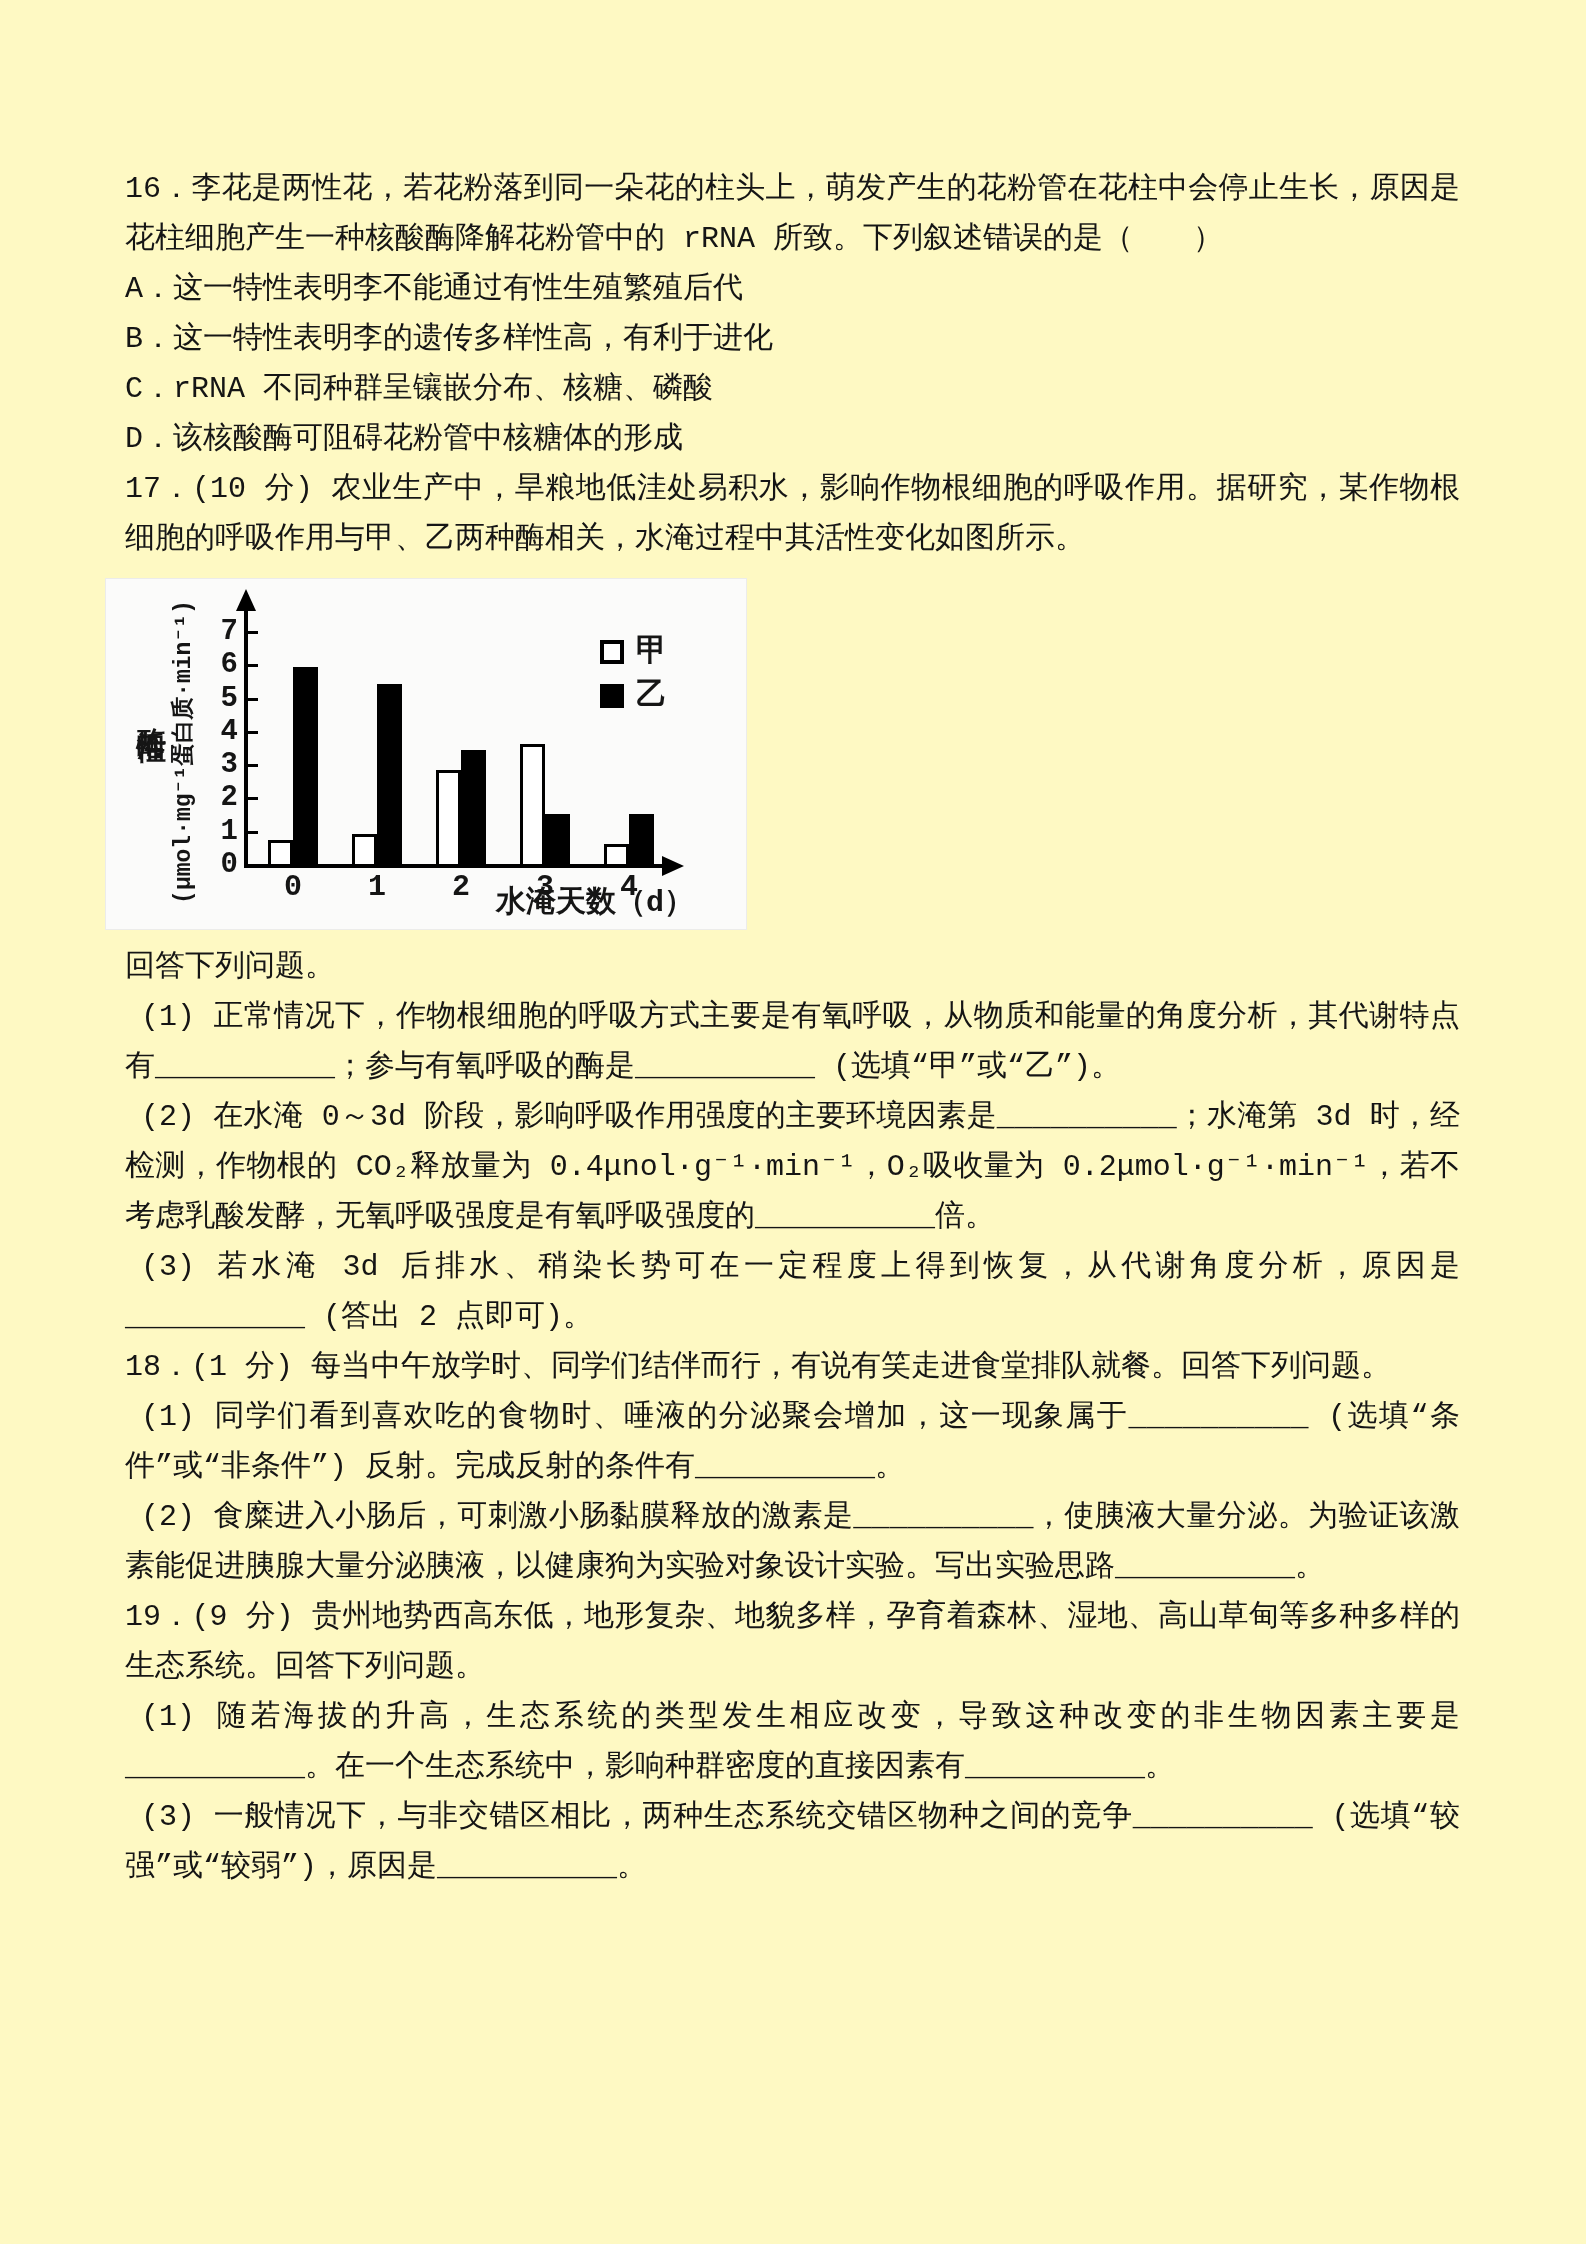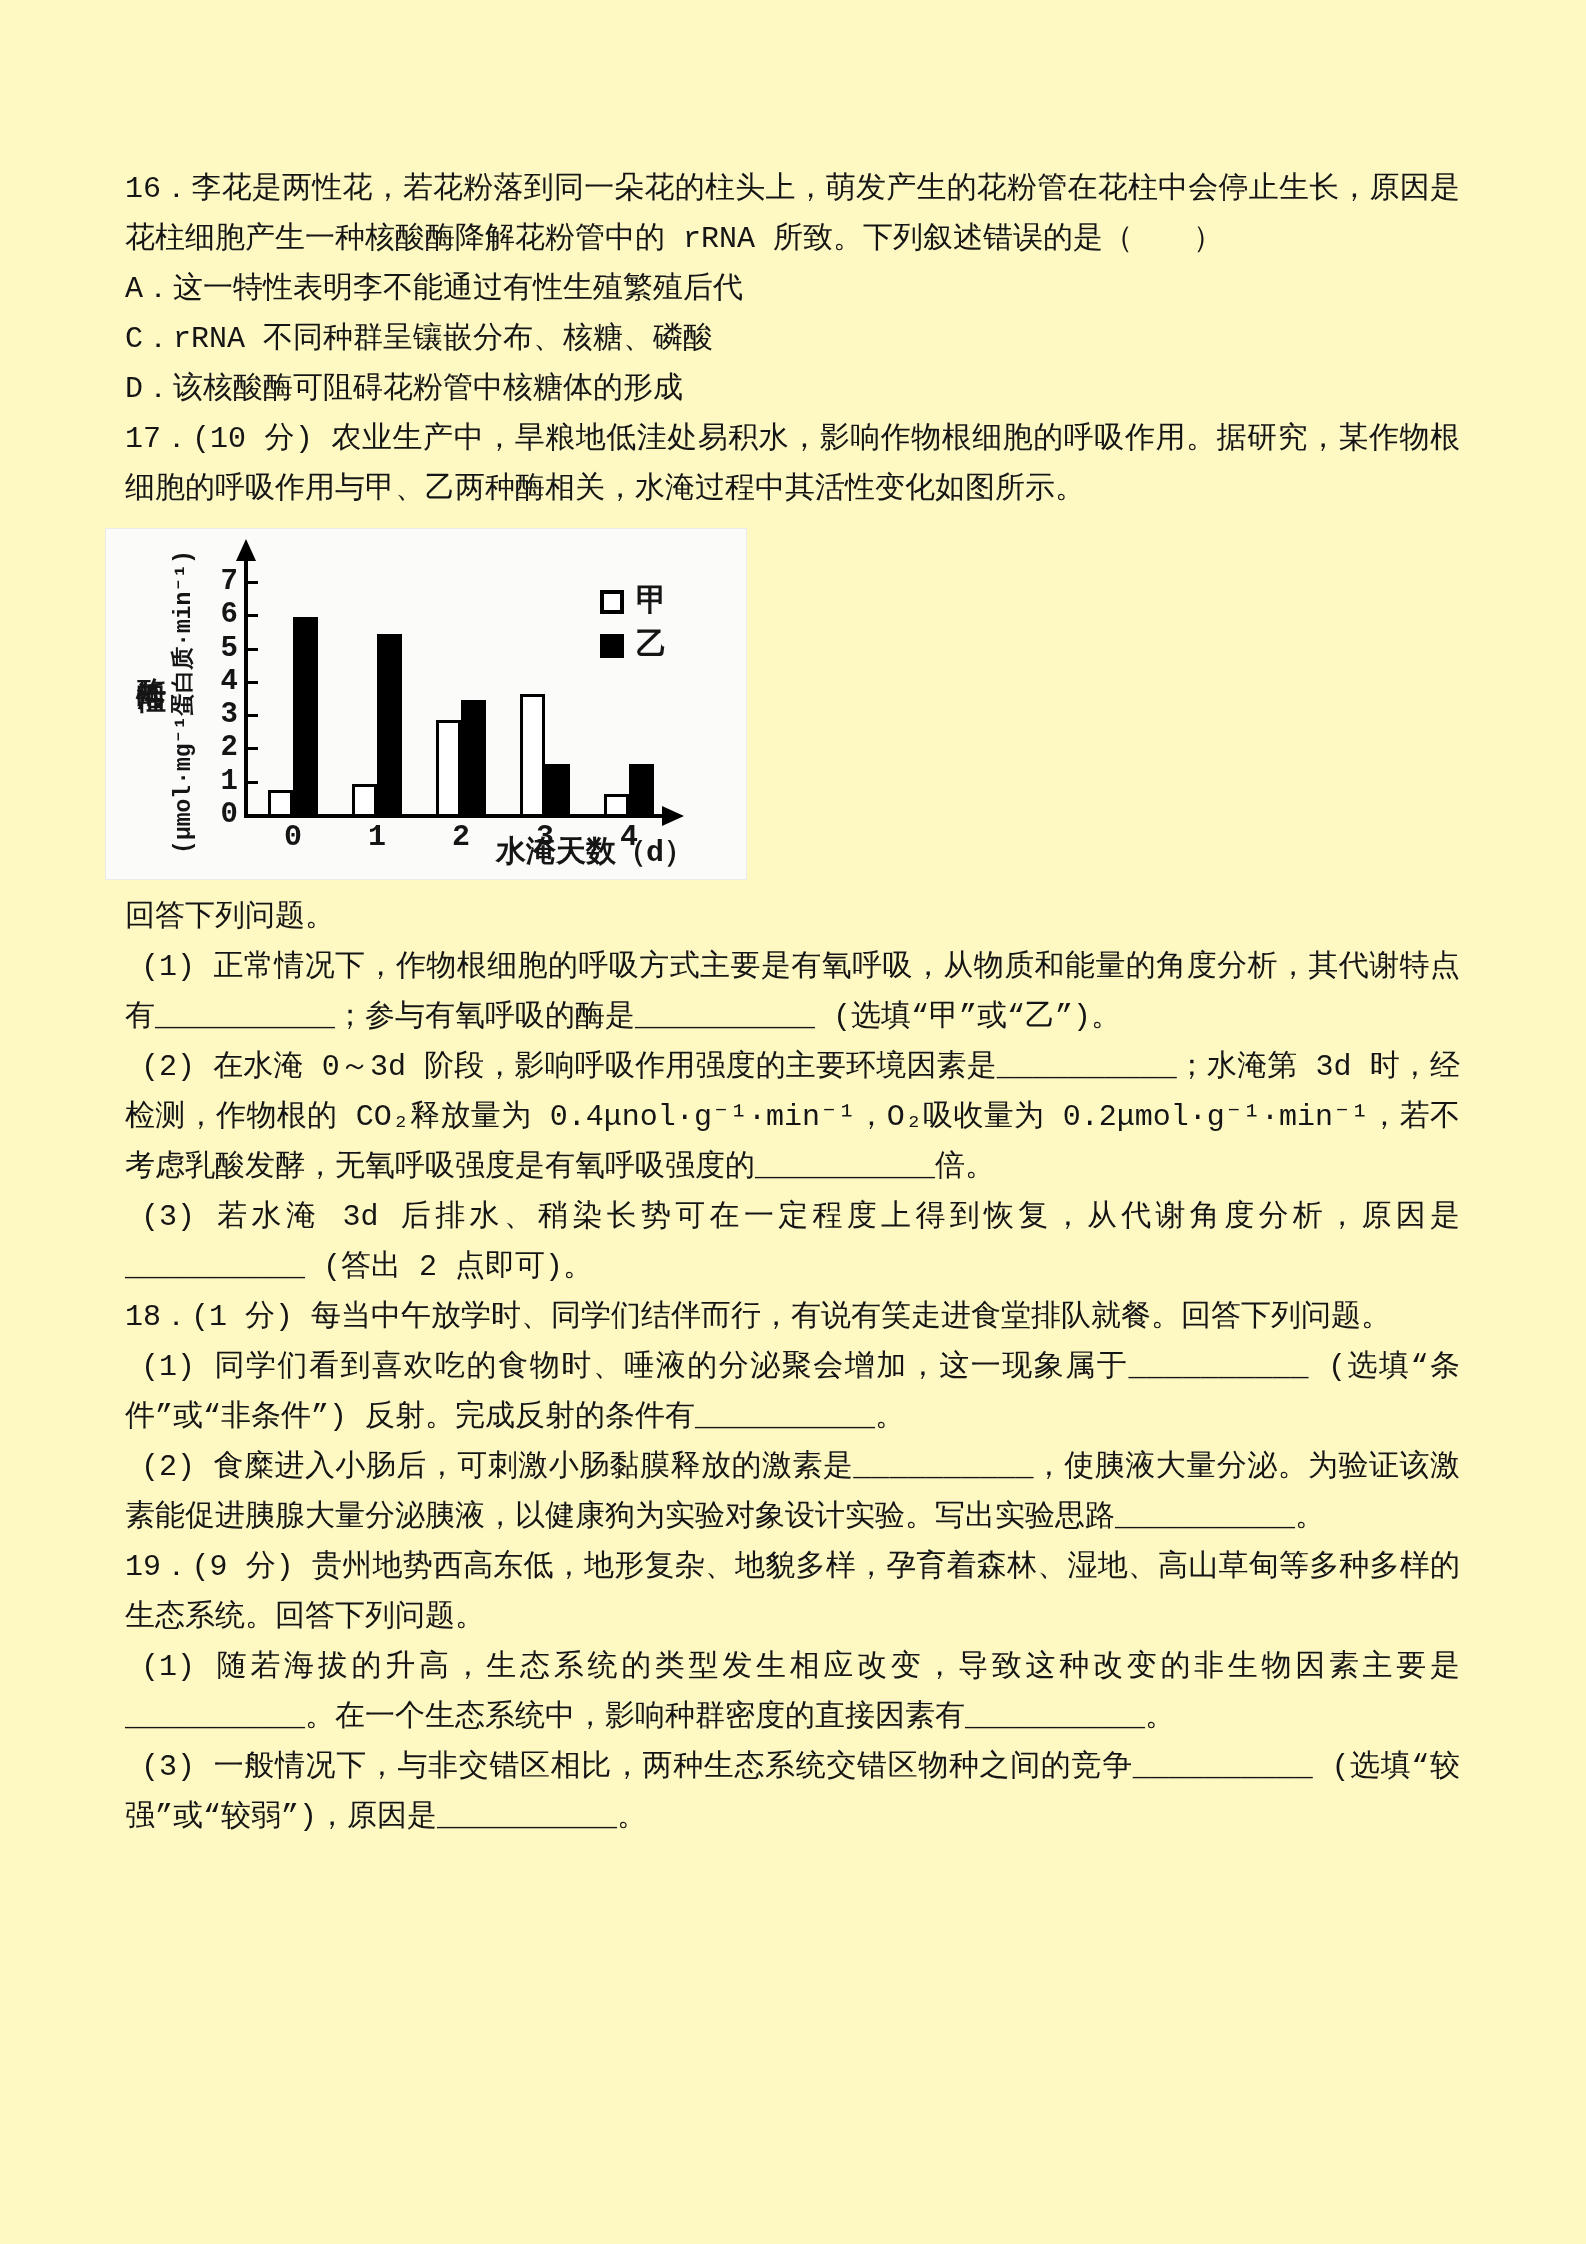--- a/index.html
+++ b/index.html
@@ -65,20 +65,21 @@
   .chart .legend-label { margin-left:12px; font-weight:bold; font-size:31px; line-height:34px; }
 </style>
 </head>
 <body>
 
 <div class="page">
   <div class="content">
 
     <p class="para">16．李花是两性花，若花粉落到同一朵花的柱头上，萌发产生的花粉管在花柱中会停止生长，原因是花柱细胞产生一种核酸酶降解花粉管中的 rRNA 所致。下列叙述错误的是（　　）</p>
     <p class="para option">A．这一特性表明李不能通过有性生殖繁殖后代</p>
+    <p class="para option">B．这一特性表明李的遗传多样性高，有利于进化</p>
     <p class="para option">C．rRNA 不同种群呈镶嵌分布、核糖、磷酸</p>
     <p class="para option">D．该核酸酶可阻碍花粉管中核糖体的形成</p>
 
 
     <p class="para">17．(10 分) 农业生产中，旱粮地低洼处易积水，影响作物根细胞的呼吸作用。据研究，某作物根细胞的呼吸作用与甲、乙两种酶相关，水淹过程中其活性变化如图所示。</p>
 
     <figure class="chart">
       <div class="y-arrow"></div>
       <div class="y-axis"></div>
       <div class="x-axis"></div>

